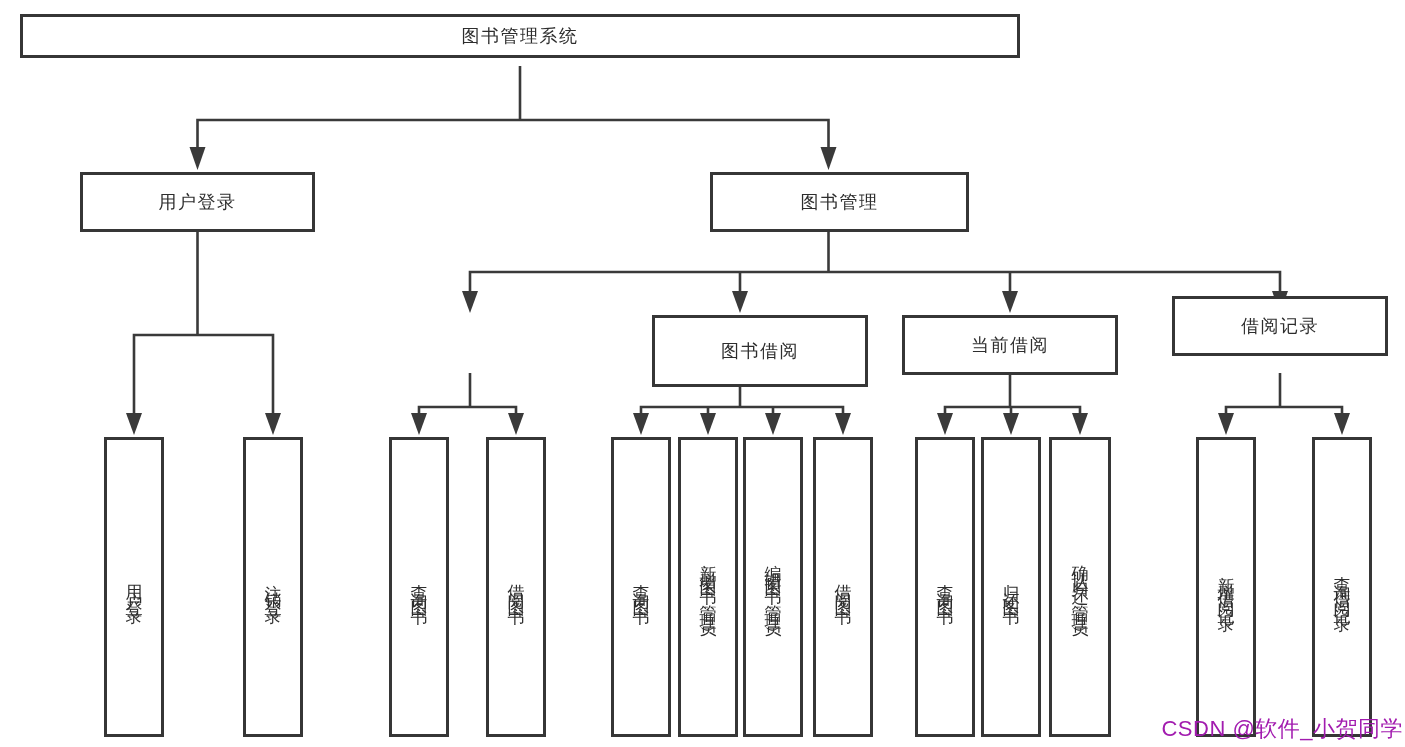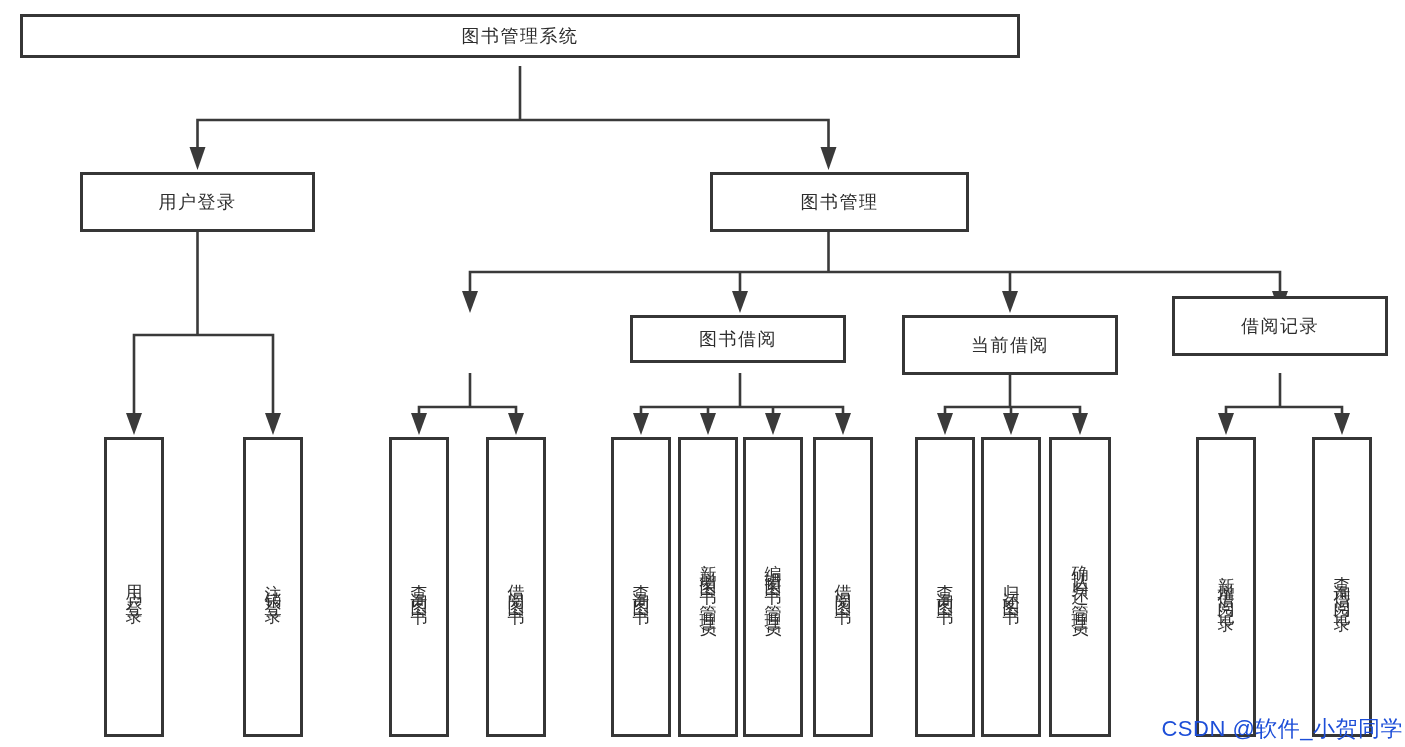--- a/index.html
+++ b/index.html
@@ -17,21 +17,21 @@
     writing-mode:vertical-rl;
     font-size:17px;letter-spacing:8px;
   }
   #wires{position:absolute;left:0;top:0;z-index:1;}
   .box{z-index:2;}
   .ln{stroke:#3a3a3a;stroke-width:2.6;fill:none;}
   .sq{stroke-linecap:square;}
   .ar{fill:#3a3a3a;stroke:none;}
   .watermark{
     position:absolute;right:2px;top:714px;z-index:6;
-    color:#1d4ed8;font-size:22px;letter-spacing:0.5px;white-space:nowrap;
+    color:#a21caf;font-size:22px;letter-spacing:0.5px;white-space:nowrap;
   }
 </style>
 </head>
 <body>
 
 <div id="stage">
 
   <svg id="wires" width="1405" height="747" viewBox="0 0 1405 747">
 
     <g>
@@ -90,21 +90,21 @@
       <polygon class="ar" points="1218,413 1234,413 1226,435"></polygon>
       <polygon class="ar" points="1334,413 1350,413 1342,435"></polygon>
     </g>
   </svg>
 
   <div class="box h" style="left:20px;top:14px;width:1000px;height:44px">图书管理系统</div>
 
   <div class="box h" style="left:80px;top:172px;width:235px;height:60px">用户登录</div>
   <div class="box h" style="left:710px;top:172px;width:259px;height:60px">图书管理</div>
 
-  <div class="box h" style="left:630px;top:315px;width:216px;height:48px">图书借阅</div>
+  <div class="box h" style="left:652px;top:315px;width:216px;height:72px">图书借阅</div>
   <div class="box h" style="left:902px;top:315px;width:216px;height:60px">当前借阅</div>
   <div class="box h" style="left:1172px;top:296px;width:216px;height:60px">借阅记录</div>
 
   <div class="box v" style="left:104px;top:437px;width:60px;height:300px">用户登录</div>
   <div class="box v" style="left:243px;top:437px;width:60px;height:300px">注销登录</div>
 
   <div class="box v" style="left:389px;top:437px;width:60px;height:300px">查询图书</div>
   <div class="box v" style="left:486px;top:437px;width:60px;height:300px">借阅图书</div>
 
   <div class="box v" style="left:611px;top:437px;width:60px;height:300px">查询图书</div>

